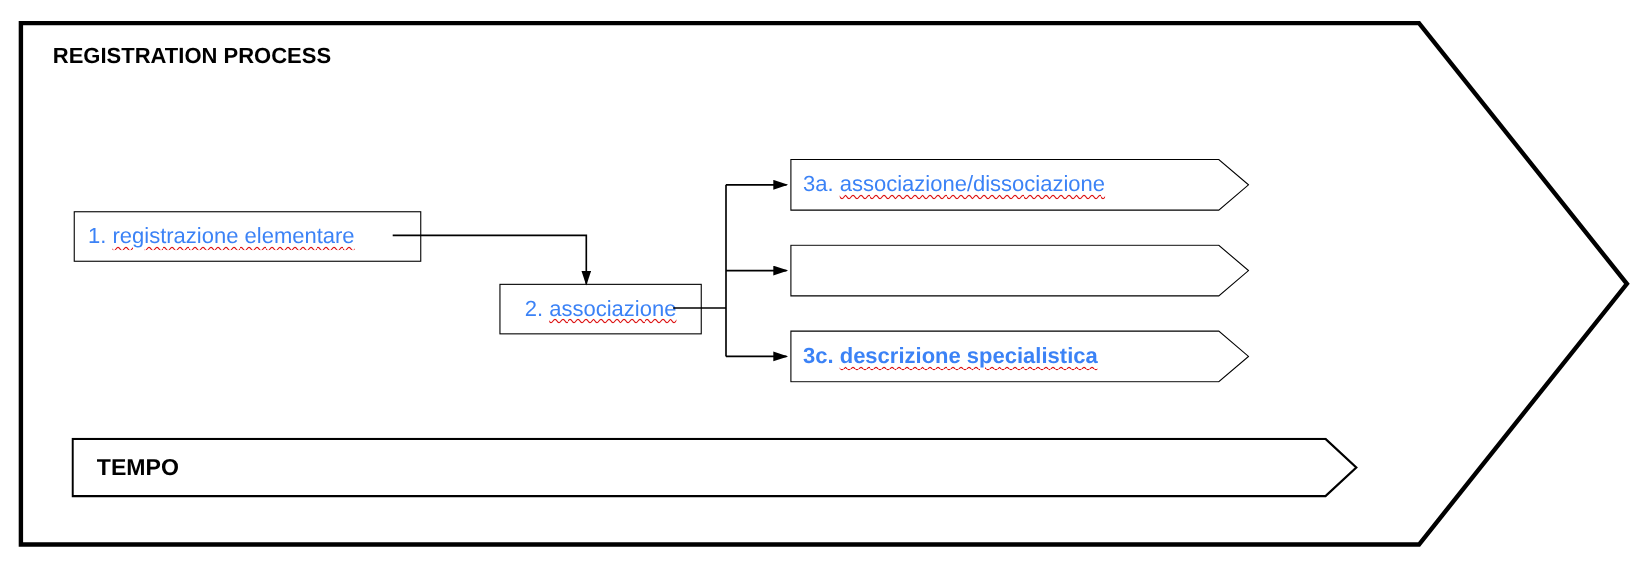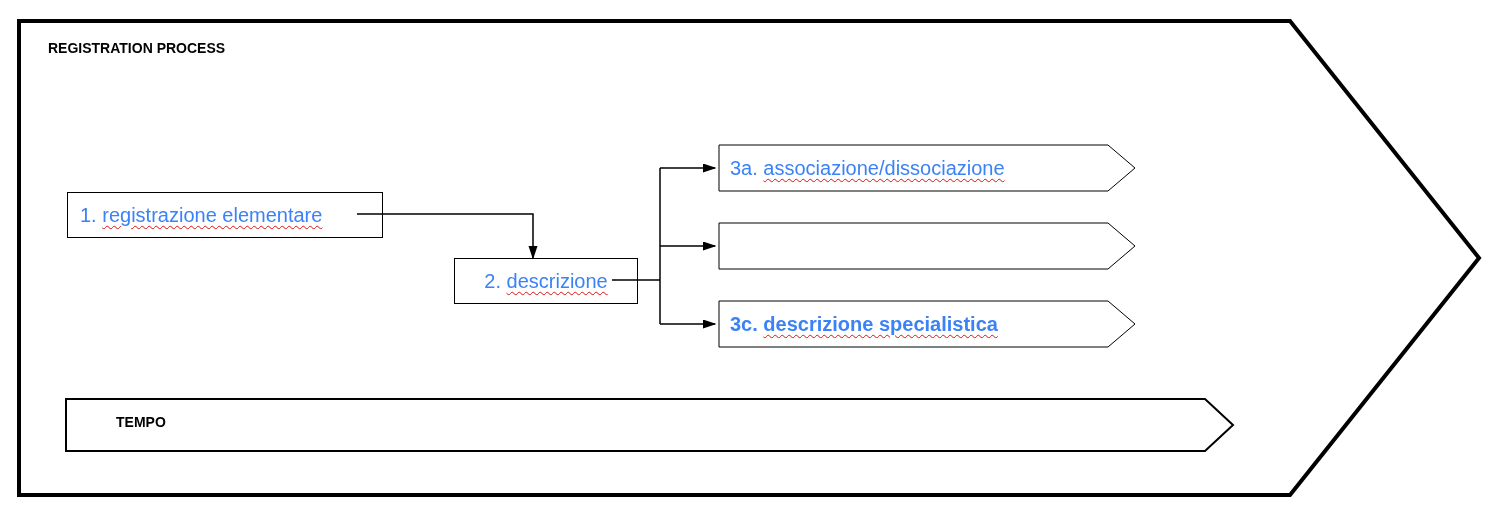--- a/index.html
+++ b/index.html
@@ -10,21 +10,21 @@
   }
   .canvas {
     position: relative;
     width: 1492px;
     height: 517px;
     background: #fff;
   }
   .title {
     position: absolute;
     font-weight: bold;
-    font-size: 14px;
+    font-size: 20px;
     color: #000;
   }
   .box {
     position: absolute;
     border: 1px solid #000;
     background: #fff;
     display: flex;
     align-items: center;
     padding: 0 12px;
     font-size: 20px;
@@ -48,21 +48,21 @@
   <div class="title" style="left:48px; top:40px;">REGISTRATION PROCESS</div>
 
   <div class="box" style="left:67px; top:192px; width:290px; height:44px;">
     <span>
       <span>1. </span><span class="spellcheck">registrazione elementare</span>
     </span>
   </div>
 
   <div class="box" style="left:454px; top:258px; width:158px; height:44px; justify-content:center;">
     <span>
-      <span>2. </span><span class="spellcheck">descrizione</span>
+      <span>2. </span><span class="spellcheck">associazione</span>
     </span>
   </div>
 
   <svg style="position:absolute; left:718px; top:144px;" width="418" height="48">
     <polygon points="1,1 390,1 417,24 390,47 1,47" fill="#fff" stroke="#000" stroke-width="1"></polygon>
   </svg>
   <div class="box" style="left:718px; top:144px; width:380px; height:48px; border:none; background:transparent;">
     <span>
       <span>3a. </span><span class="spellcheck">associazione/dissociazione</span>
     </span>
@@ -77,21 +77,21 @@
   </svg>
   <div class="box" style="left:718px; top:300px; width:380px; height:48px; border:none; background:transparent;font-weight:bold;">
     <span>
       <span>3c. </span><span class="spellcheck">descrizione specialistica</span>
     </span>
   </div>
 
   <svg style="position:absolute; left:65px; top:398px;" width="1170" height="55">
     <polygon points="1,1 1140,1 1168,27 1140,53 1,53" fill="#fff" stroke="#000" stroke-width="2"></polygon>
   </svg>
-  <div class="title" style="left:88px; top:414px; font-size:14px;margin-left:28px;">TEMPO</div>
+  <div class="title" style="left:88px; top:414px; font-size:21px;">TEMPO</div>
 
   <svg width="1492" height="517" style="position:absolute;left:0;top:0;pointer-events:none">
     <defs>
       <marker id="ah" markerWidth="10" markerHeight="10" refX="8" refY="3" orient="auto">
         <path d="M0,0 L9,3 L0,6 Z" fill="#000"></path>
       </marker>
     </defs>
 
     <path d="M 357 214 L 533 214 L 533 258" fill="none" stroke="#000" stroke-width="1.5" marker-end="url(#ah)"></path>
 

